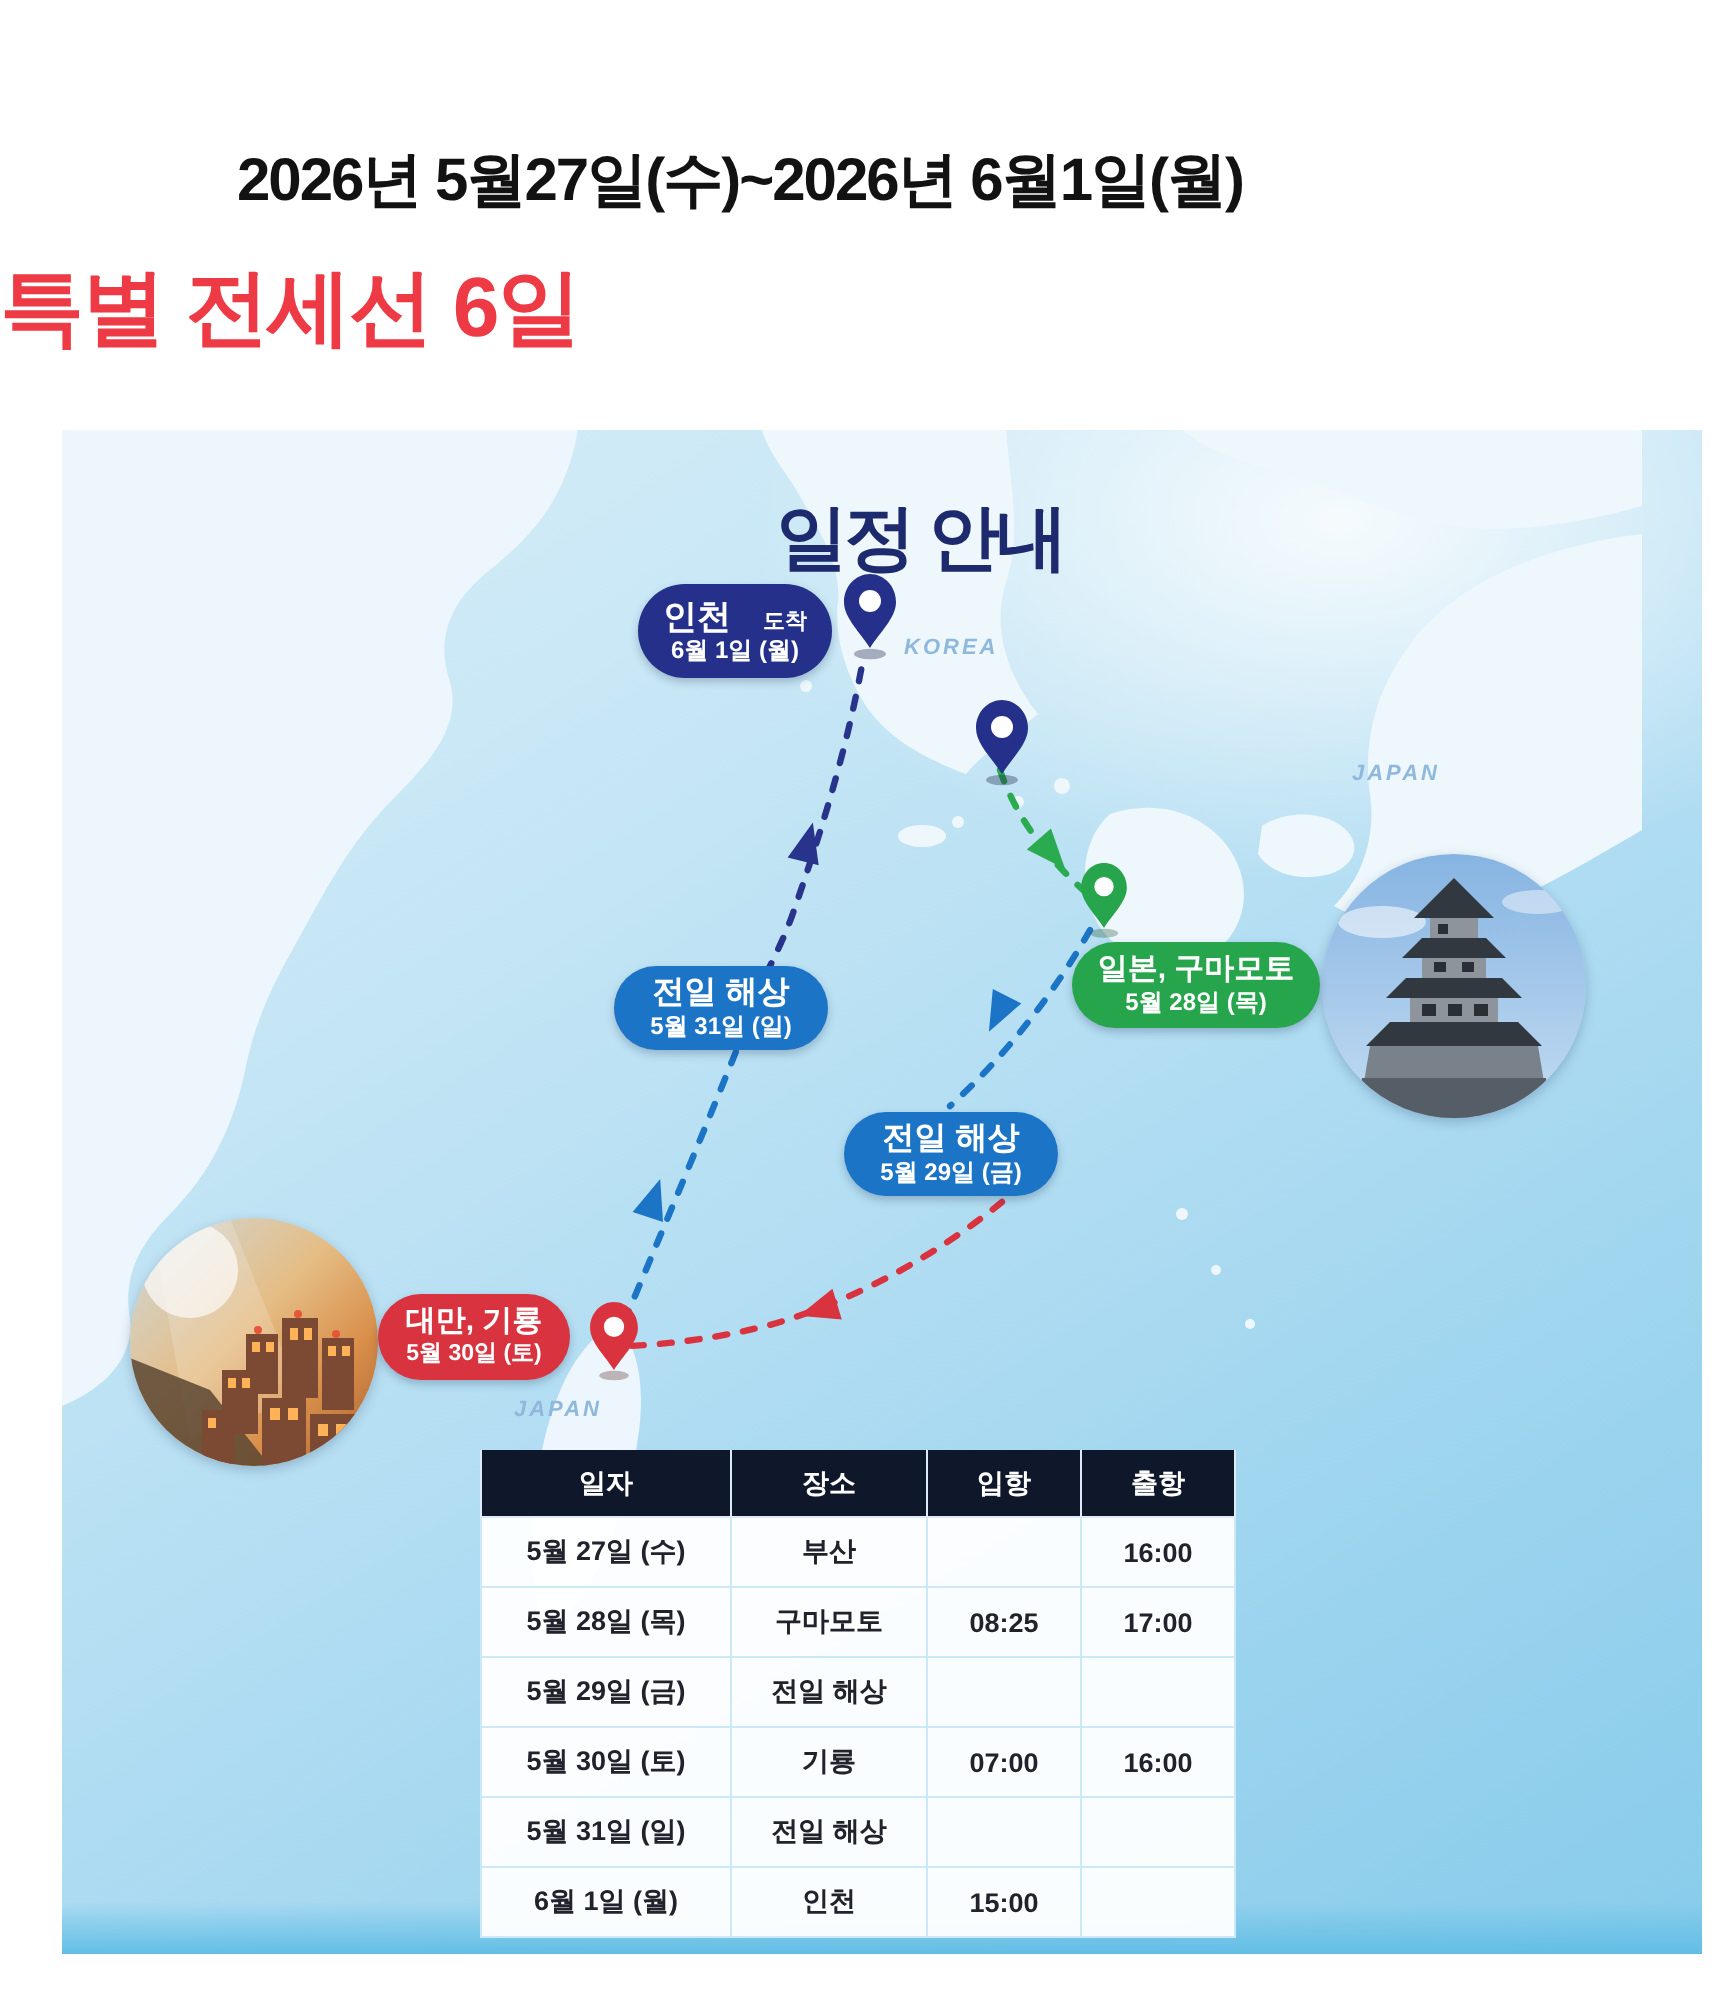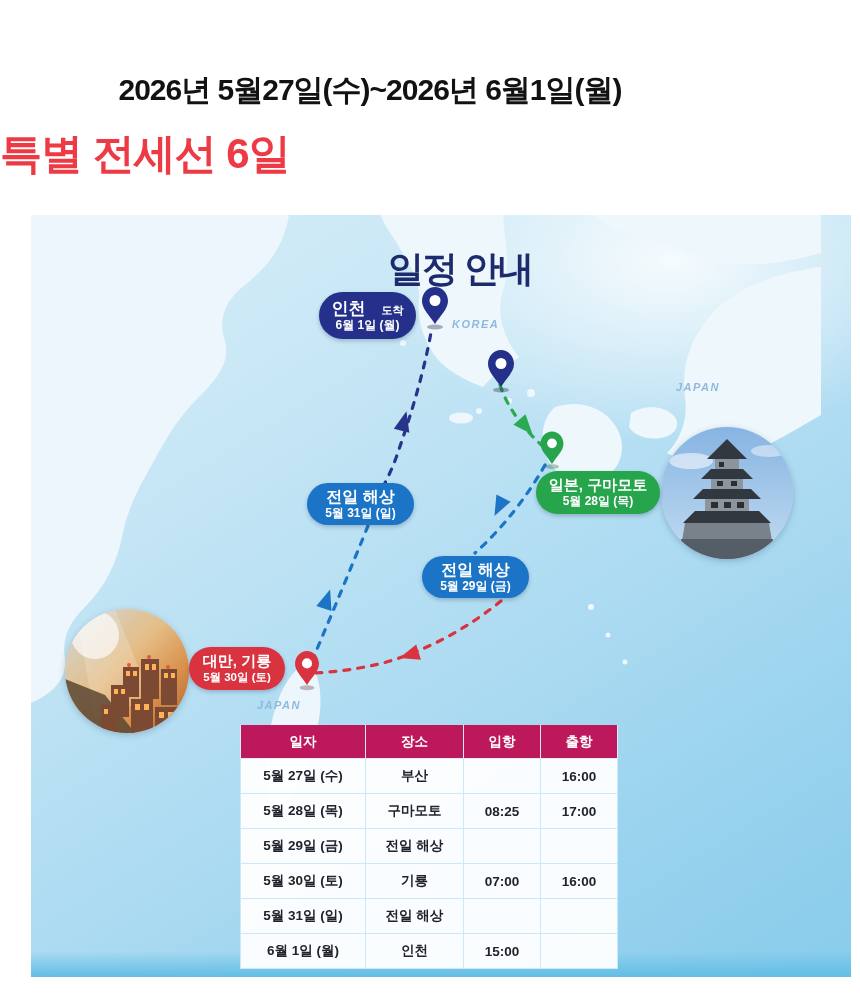--- a/index.html
+++ b/index.html
@@ -54,21 +54,21 @@
   .pill.p-keelung .l1{font-size:15px;}
   .pill.p-keelung .l2{font-size:11.5px;}
   
   .photo{position:absolute;z-index:2;border-radius:50%;overflow:hidden;
     box-shadow:0 2px 6px rgba(30,50,90,.25);}
   .photo.castle{left:630px;top:212px;width:132px;height:132px;}
   .photo.jiufen{left:34px;top:394px;width:124px;height:124px;}
   
   .sched{position:absolute;left:209px;top:510px;width:377px;z-index:2;
     border-collapse:collapse;table-layout:fixed;background:rgba(255,255,255,.95);}
-  .sched th{background:#be185d;color:#ffffff;font-size:13.5px;font-weight:700;height:31px;
+  .sched th{background:#0f172a;color:#ffffff;font-size:13.5px;font-weight:700;height:31px;
     border:1.5px solid #dcebf7;border-top:none;letter-spacing:0;}
   .sched td{height:32px;text-align:center;font-size:13.5px;font-weight:700;color:#22222c;
     border:1.5px solid #cde9f8;}
 </style>
 </head>
 <body>
 
 <div class="page-header">
   <div class="date-range">2026년 5월27일(수)~2026년 6월1일(월)</div>
   <div class="main-title">특별 전세선 6일</div>

